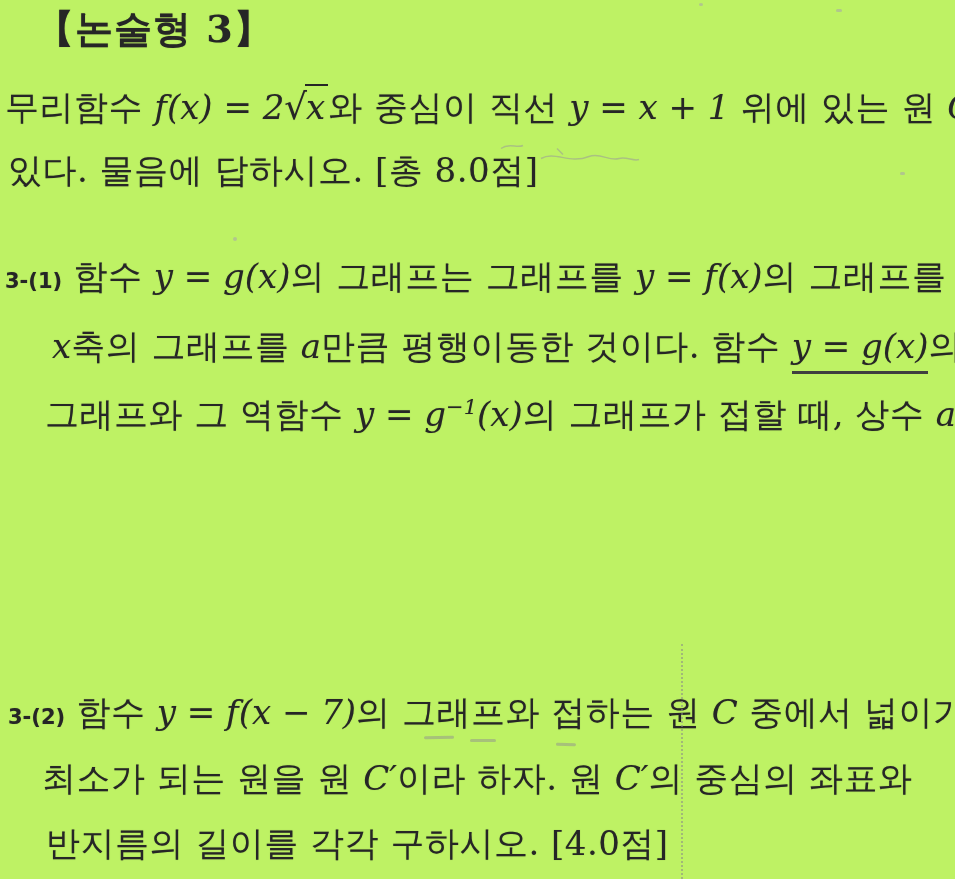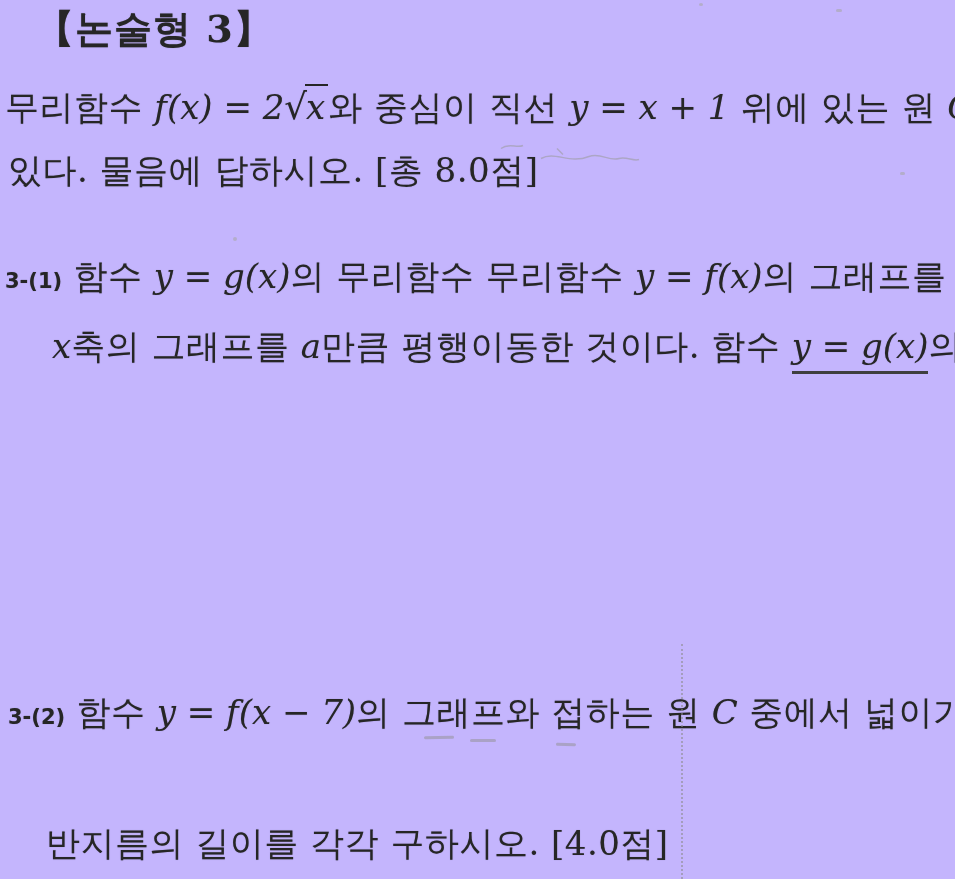--- a/index.html
+++ b/index.html
@@ -4,21 +4,21 @@
 <style>
   html, body {
     margin: 0;
     padding: 0;
     background: #ffffff;
   }
   .page {
     position: relative;
     width: 955px;
     height: 879px;
-    background: #c4b5fd;
+    background: #bef264;
     overflow: hidden;
     font-family: "DejaVu Serif", "Liberation Serif", serif;
     color: #262626;
     text-shadow: 0 0 1px rgba(40,40,40,0.35);
   }
   .line {
     position: absolute;
     white-space: nowrap;
     font-size: 34px;
     line-height: 1.2;
@@ -102,28 +102,30 @@
 <body>
 
 <div class="page">
 
   <div class="line title" style="left:36px; top:6px;">【논술형 3】</div>
 
   <div class="line" style="left:5px; top:86px;"><span>무리함수 </span><span class="math">f(x) = 2</span><span class="math radical">√</span><span class="math vinculum">x</span><span>와 중심이 직선 </span><span class="math">y = x + 1</span><span> 위에 있는 원 </span><span class="math">C</span></div>
 
   <div class="line" style="left:8px; top:150px;text-align:center;">있다. 물음에 답하시오. [총 8.0점]</div>
 
-  <div class="line" style="left:5px; top:256px;"><span class="qlabel">3-(1)</span><span> 함수 </span><span class="math">y = g(x)</span><span>의 무리함수 무리함수 </span><span class="math">y = f(x)</span><span>의 그래프를</span></div>
+  <div class="line" style="left:5px; top:256px;"><span class="qlabel">3-(1)</span><span> 함수 </span><span class="math">y = g(x)</span><span>의 그래프는 그래프를 </span><span class="math">y = f(x)</span><span>의 그래프를</span></div>
 
   <div class="line" style="left:52px; top:326px;"><span class="math">x</span><span>축의 그래프를 </span><span class="math">a</span><span>만큼 평행이동한 것이다. 함수 </span><span class="math underlined">y = g(x)</span><span>의</span></div>
 
+  <div class="line" style="left:45px; top:394px;"><span>그래프와 그 역함수 </span><span class="math">y = g</span><span class="sup">−1</span><span class="math">(x)</span><span>의 그래프가 접할 때, 상수 </span><span class="math">a</span></div>
 
 
   <div class="line" style="left:8px; top:692px;"><span class="qlabel">3-(2)</span><span> 함수 </span><span class="math">y = f(x − 7)</span><span>의 그래프와 접하는 원 </span><span class="math">C</span><span> 중에서 넓이가</span></div>
 
+  <div class="line" style="left:42px; top:758px;"><span>최소가 되는 원을 원 </span><span class="math">C′</span><span>이라 하자. 원 </span><span class="math">C′</span><span>의 중심의 좌표와</span></div>
 
   <div class="line" style="left:46px; top:823px;">반지름의 길이를 각각 구하시오. [4.0점]</div>
 
   <svg class="smudge" viewBox="0 0 150 45">
     <path d="M4 14 C 12 8, 20 14, 26 11" stroke="#9a9a9a" stroke-width="1.5" fill="none"></path>
     <path d="M44 24 C 58 16, 72 30, 92 22 C 104 18, 112 27, 122 24 C 130 22, 136 27, 142 25" stroke="#9a9a9a" stroke-width="1.5" fill="none"></path>
     <path d="M60 14 L 66 20" stroke="#9a9a9a" stroke-width="1.5" fill="none"></path>
   </svg>
   <div class="vdotline"></div>
   <div class="speck speck1"></div>

